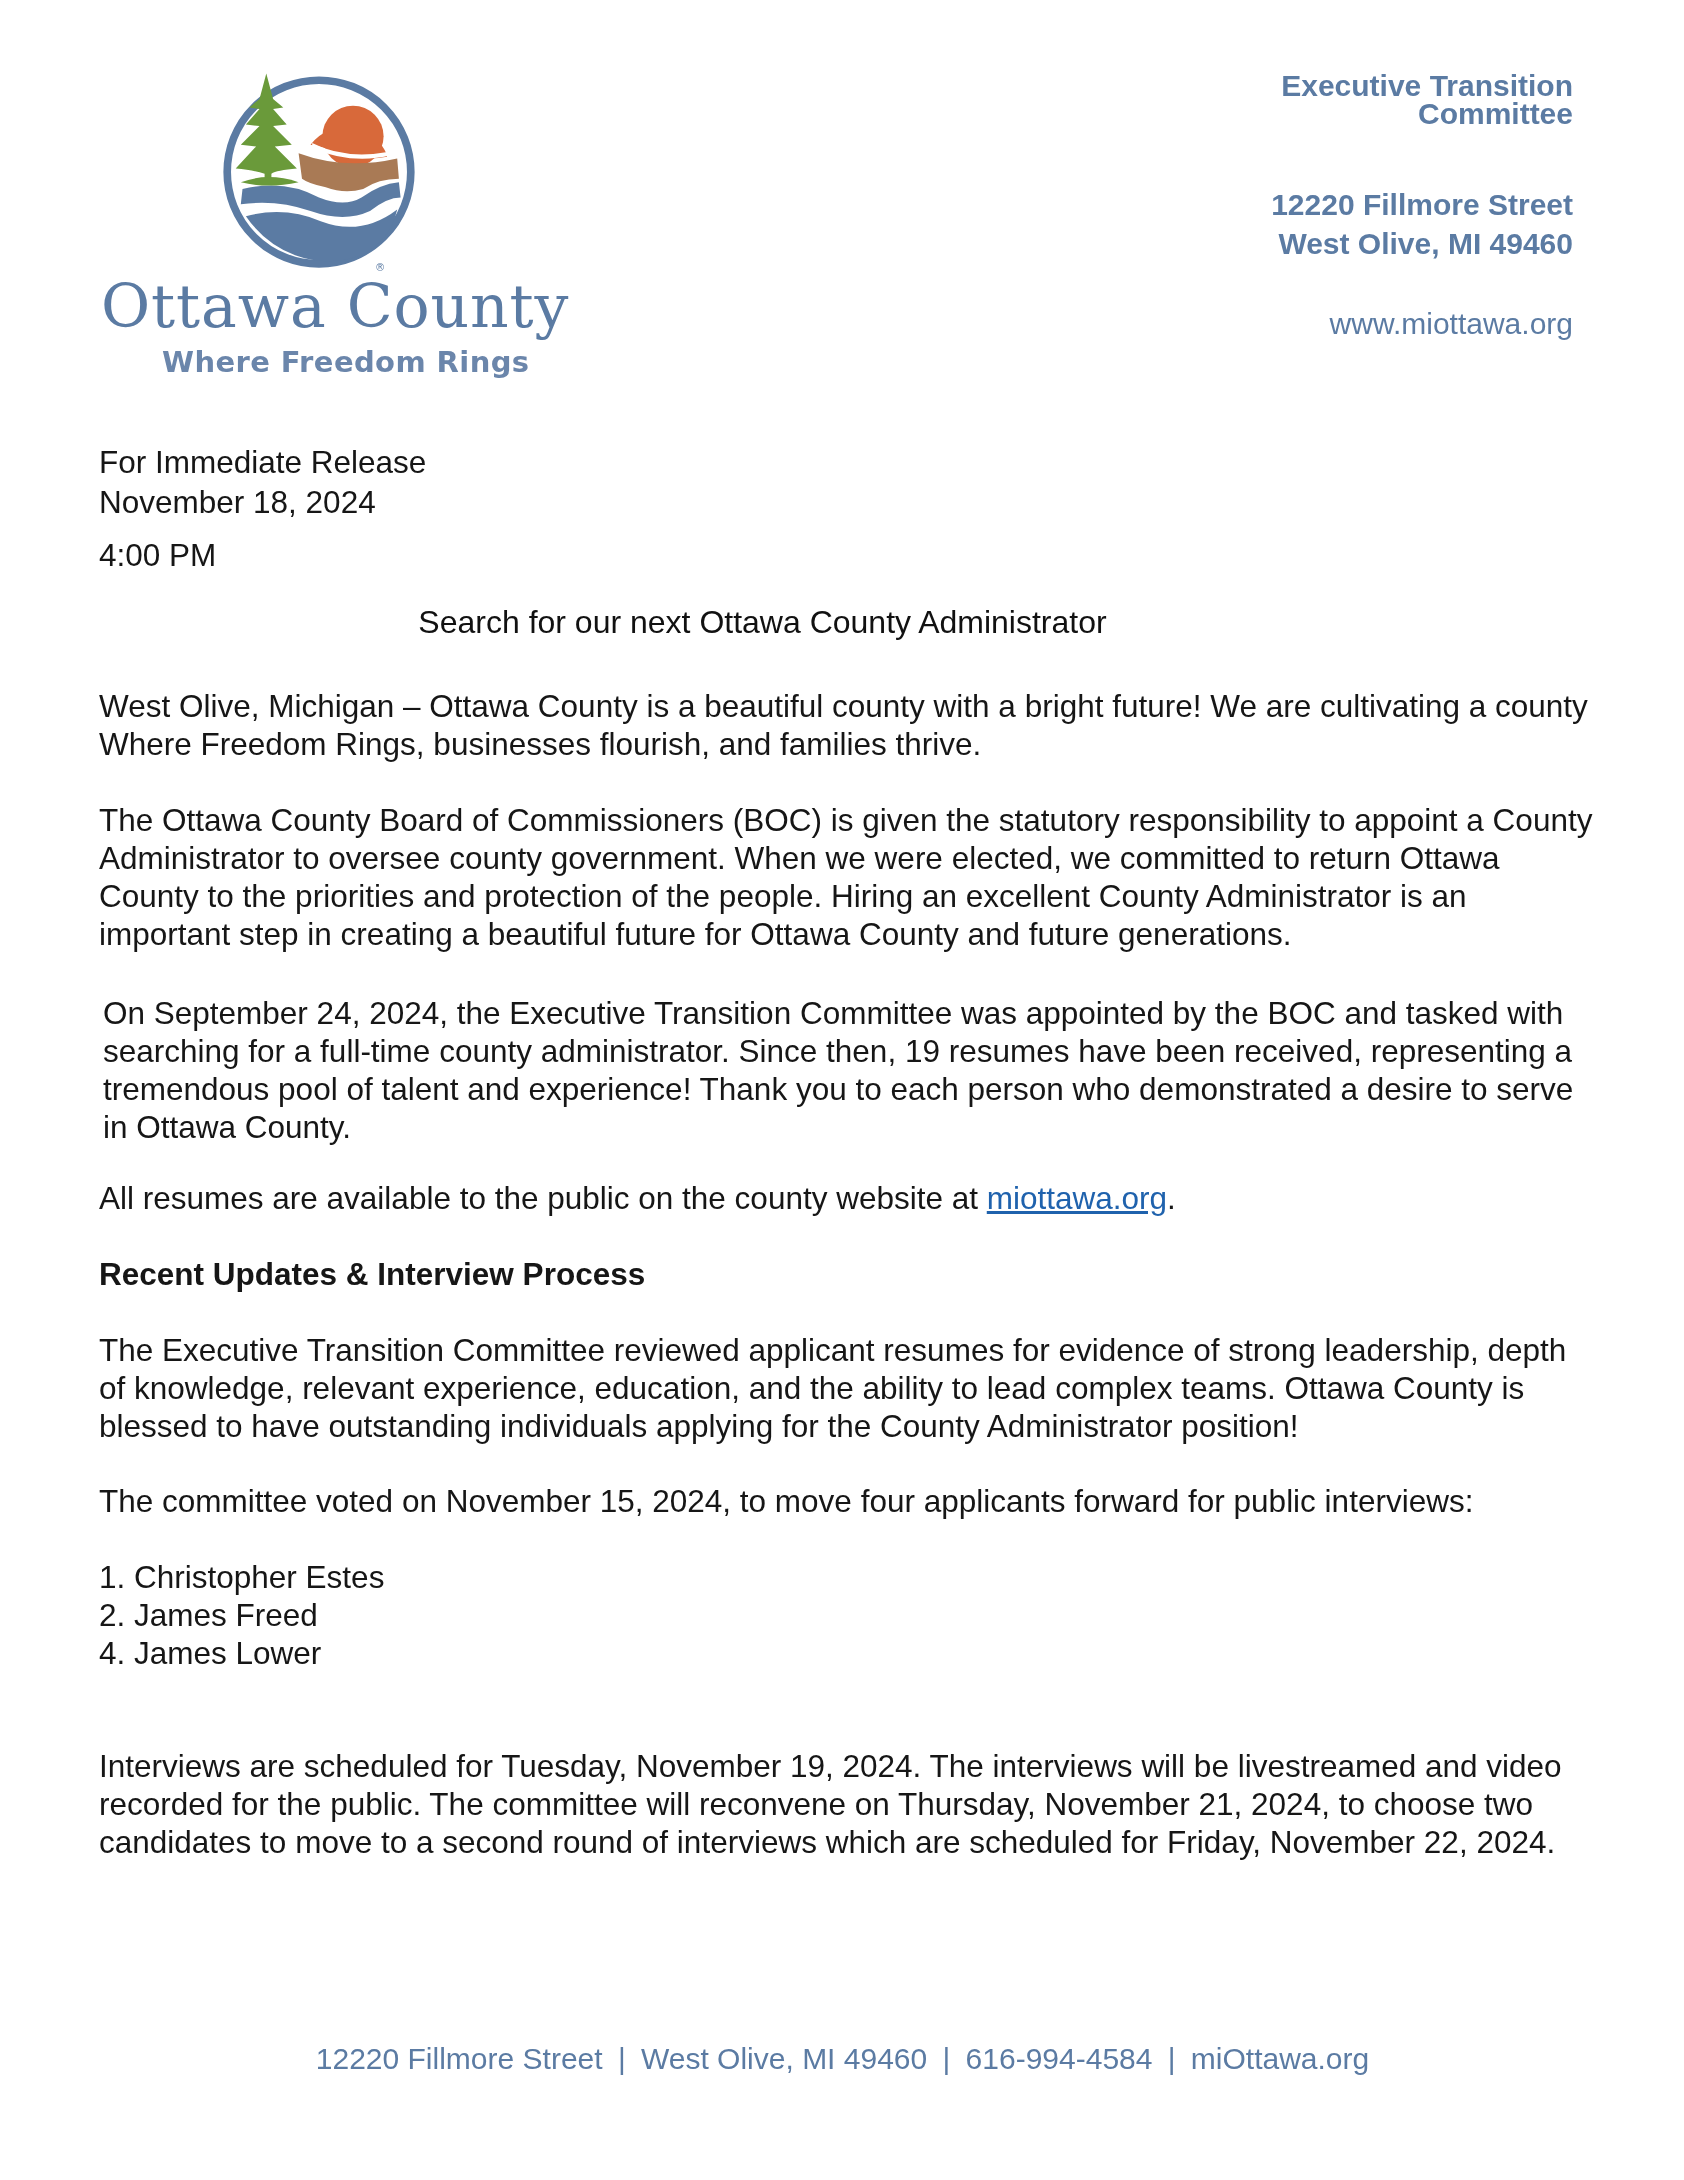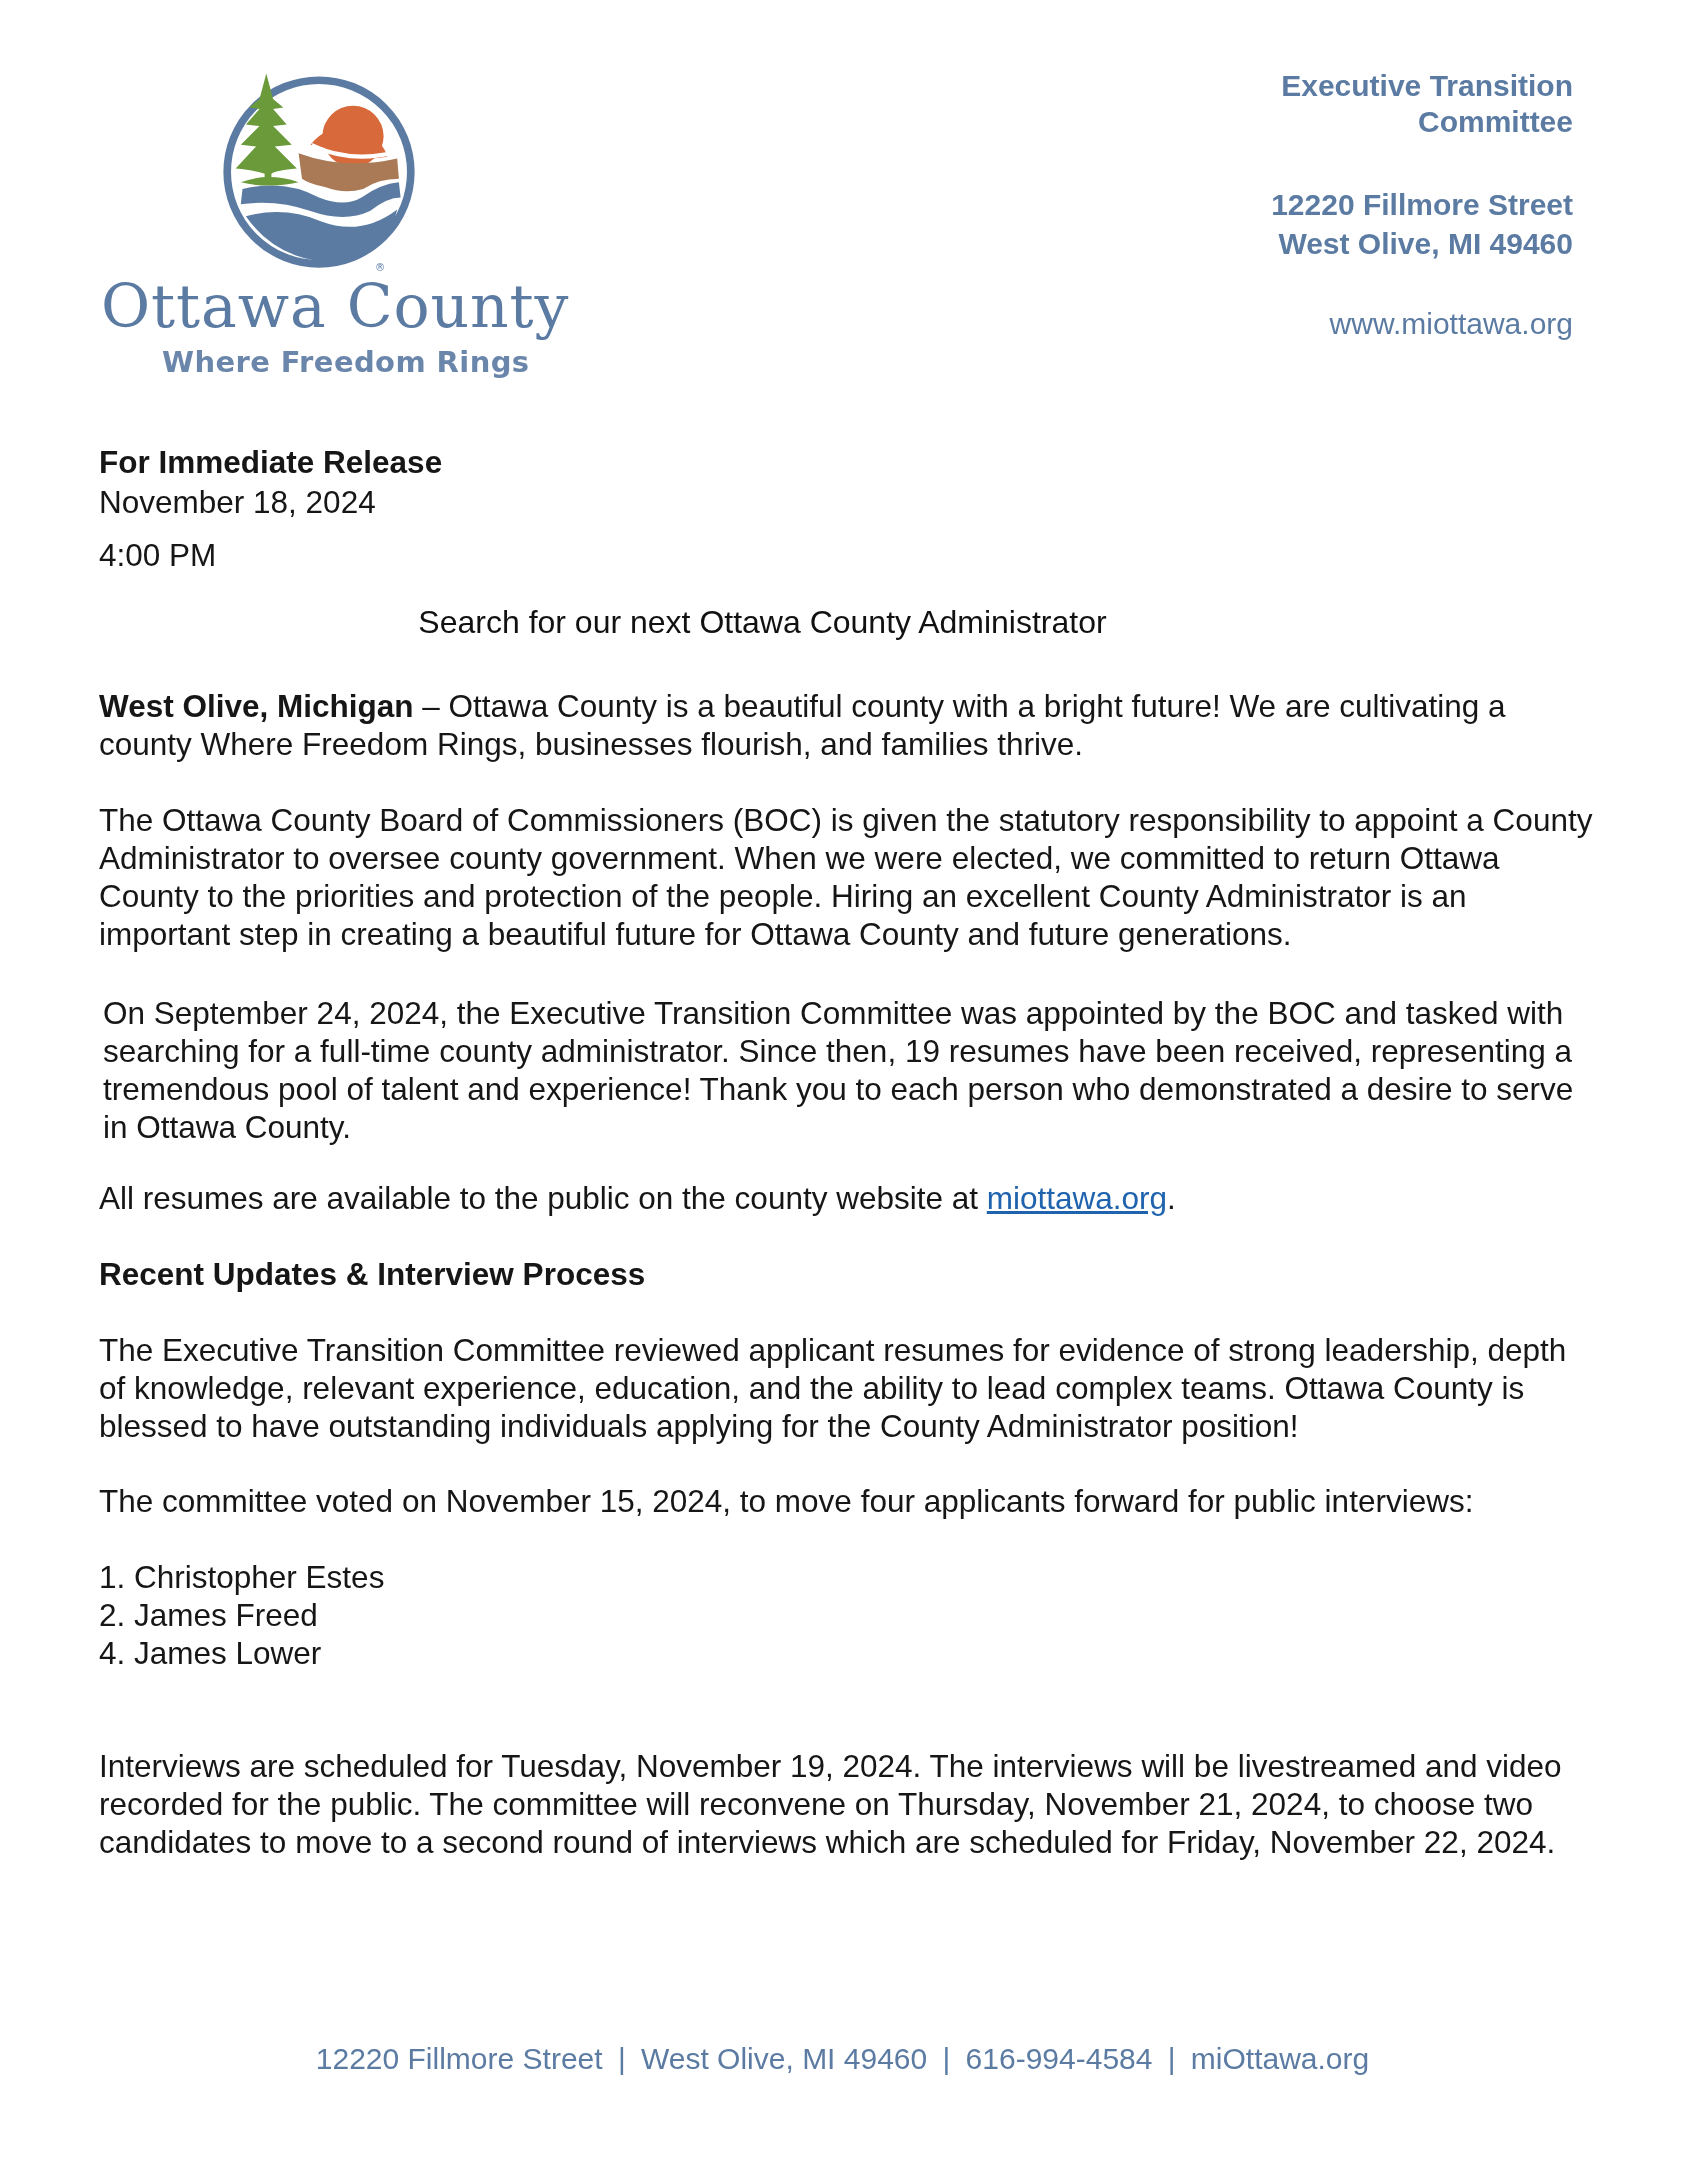--- a/index.html
+++ b/index.html
@@ -10,21 +10,21 @@
   #logo-mark { left: 217px; top: 70px; width: 204px; height: 204px; }
   #logo-wordmark { left: 101px; top: 271px; width: 443px; font-family: "DejaVu Serif", serif;
                    font-size: 60px; color: #5b7ba3; letter-spacing: 0.9px; white-space: nowrap; }
   #logo-tagline { left: 162px; top: 345px; font-family: "DejaVu Sans", sans-serif; font-size: 29px;
                   color: #6b86ab; white-space: nowrap; font-weight: 700; letter-spacing: 0.4px; }
   
   .hdr { right: 112px; text-align: right; color: #5b7ba3; font-size: 30px; white-space: nowrap; line-height: 39px; }
   .hdr.bold { font-weight: bold; }
   
   .txt { left: 99px; font-size: 31.5px; line-height: 38px; width: 1499px; color: #161616; }
-  .bold { font-weight: bold; }
+  .bold { font-weight: normal; }
   #release-label { top: 443px; }
   #release-date { top: 483px; }
   #release-time { top: 536px; }
   #title { left: 0; width: 1525px; text-align: center; top: 604px; font-weight: normal; font-size: 32px; }
   #para1 { top: 687px; }
   #para2 { top: 801px; }
   #para3 { top: 990px; }
   #para4 { top: 1179px; }
   #section-heading { top: 1255px; font-weight: bold; }
   #para5 { top: 1331px; }
@@ -54,21 +54,21 @@
 
     <path d="M58 4 L66 34 L78 44 L66 46 L82 64 L66 66 L88 88 L68 90 L94 116 Q70 118 64 122 L64 132 L56 132 L56 122 Q44 118 22 116 L46 90 L28 88 L50 66 L34 64 L50 46 L38 44 L50 34 Z" fill="#6a9a3a"></path>
     <path d="M28 132 Q60 120 96 132 Q60 140 28 132 Z" fill="#6a9a3a"></path>
     <text x="186" y="236" font-size="12" fill="#5b7ba3" font-family="DejaVu Sans, sans-serif">®</text>
   </svg>
   <div id="logo-wordmark" class="abs">Ottawa County</div>
   <div id="logo-tagline" class="abs">Where Freedom Rings</div>
 </div>
 
 <div class="abs hdr bold" style="top:66px;">Executive Transition</div>
-<div class="abs hdr bold" style="top:102px;text-align:center;">Committee</div>
+<div class="abs hdr bold" style="top:94px;text-align:center;">Committee</div>
 <div class="abs hdr bold" style="top:185px;">12220 Fillmore Street</div>
 <div class="abs hdr bold" style="top:224px;">West Olive, MI 49460</div>
 <div class="abs hdr" style="top:304px;">www.miottawa.org</div>
 
 <div id="release-label" class="abs txt bold">For Immediate Release</div>
 <div id="release-date" class="abs txt">November 18, 2024</div>
 <div id="release-time" class="abs txt">4:00 PM</div>
 
 <div id="title" class="abs">Search for our next Ottawa County Administrator</div>
 

